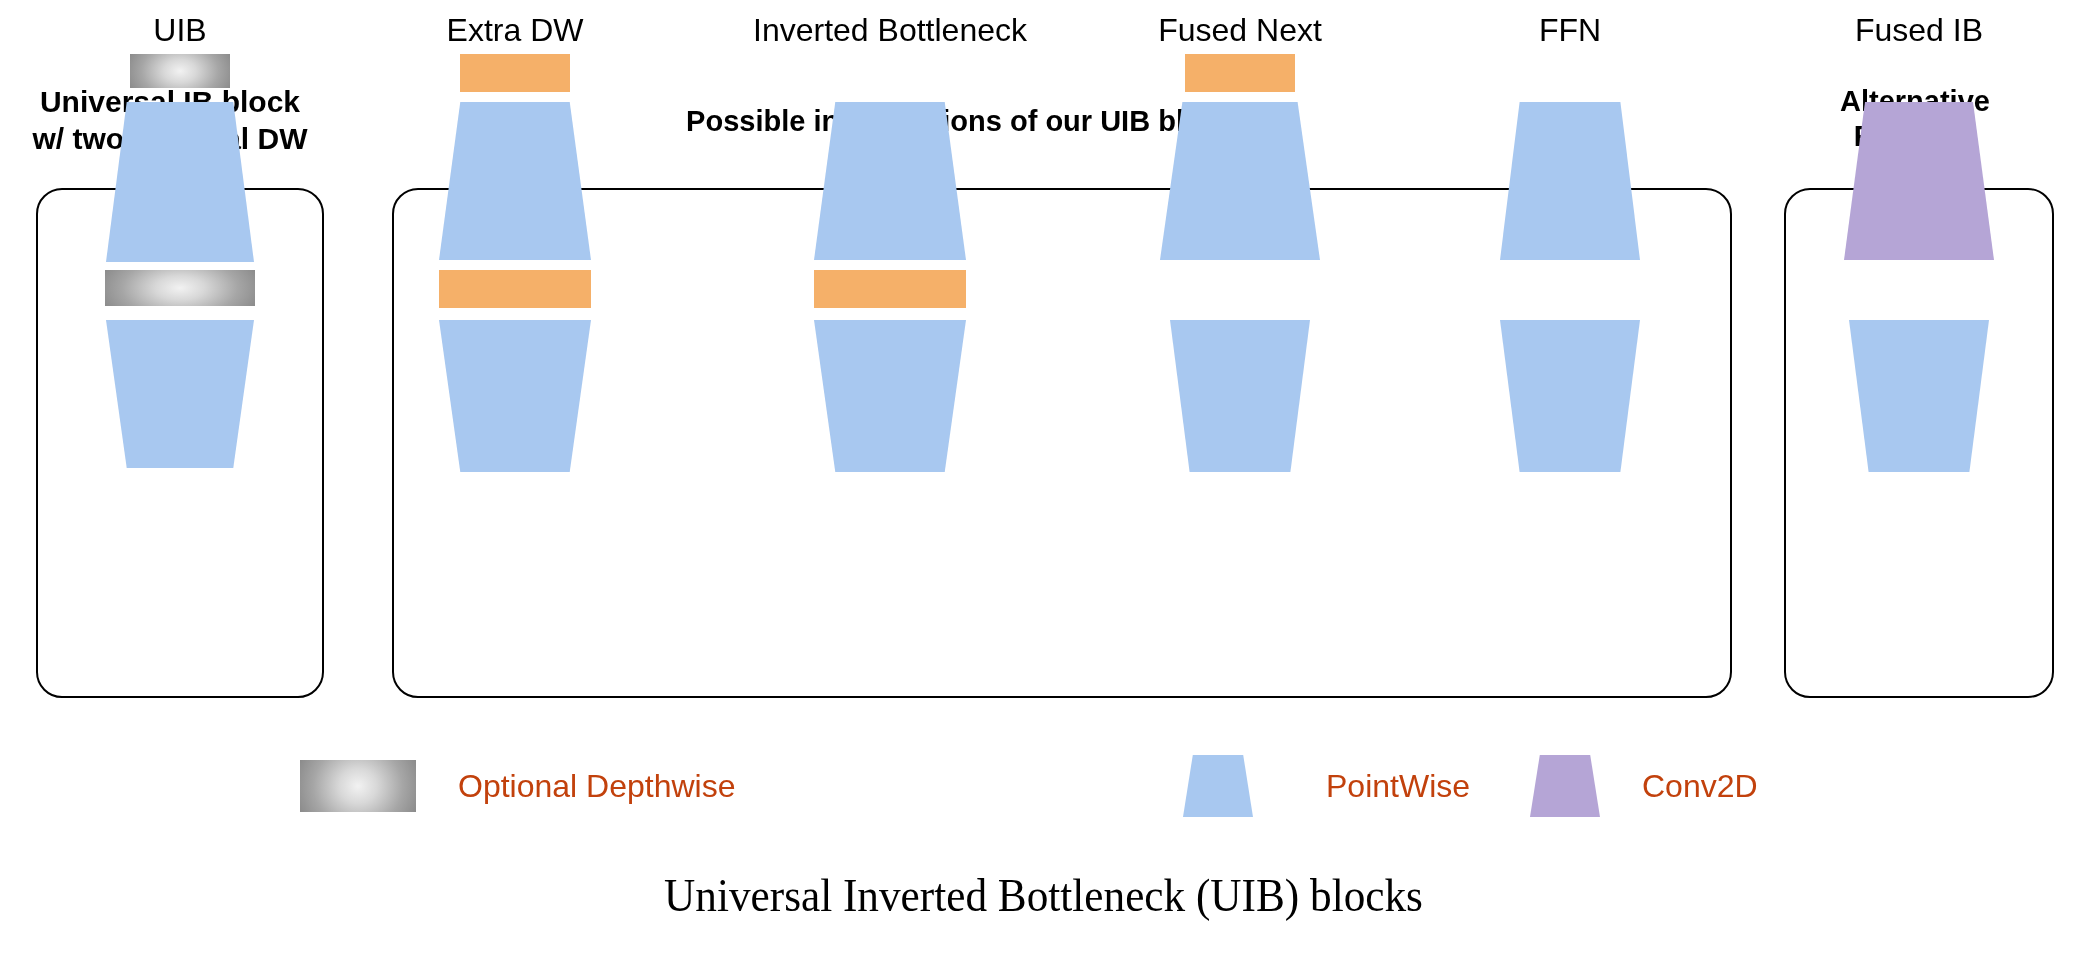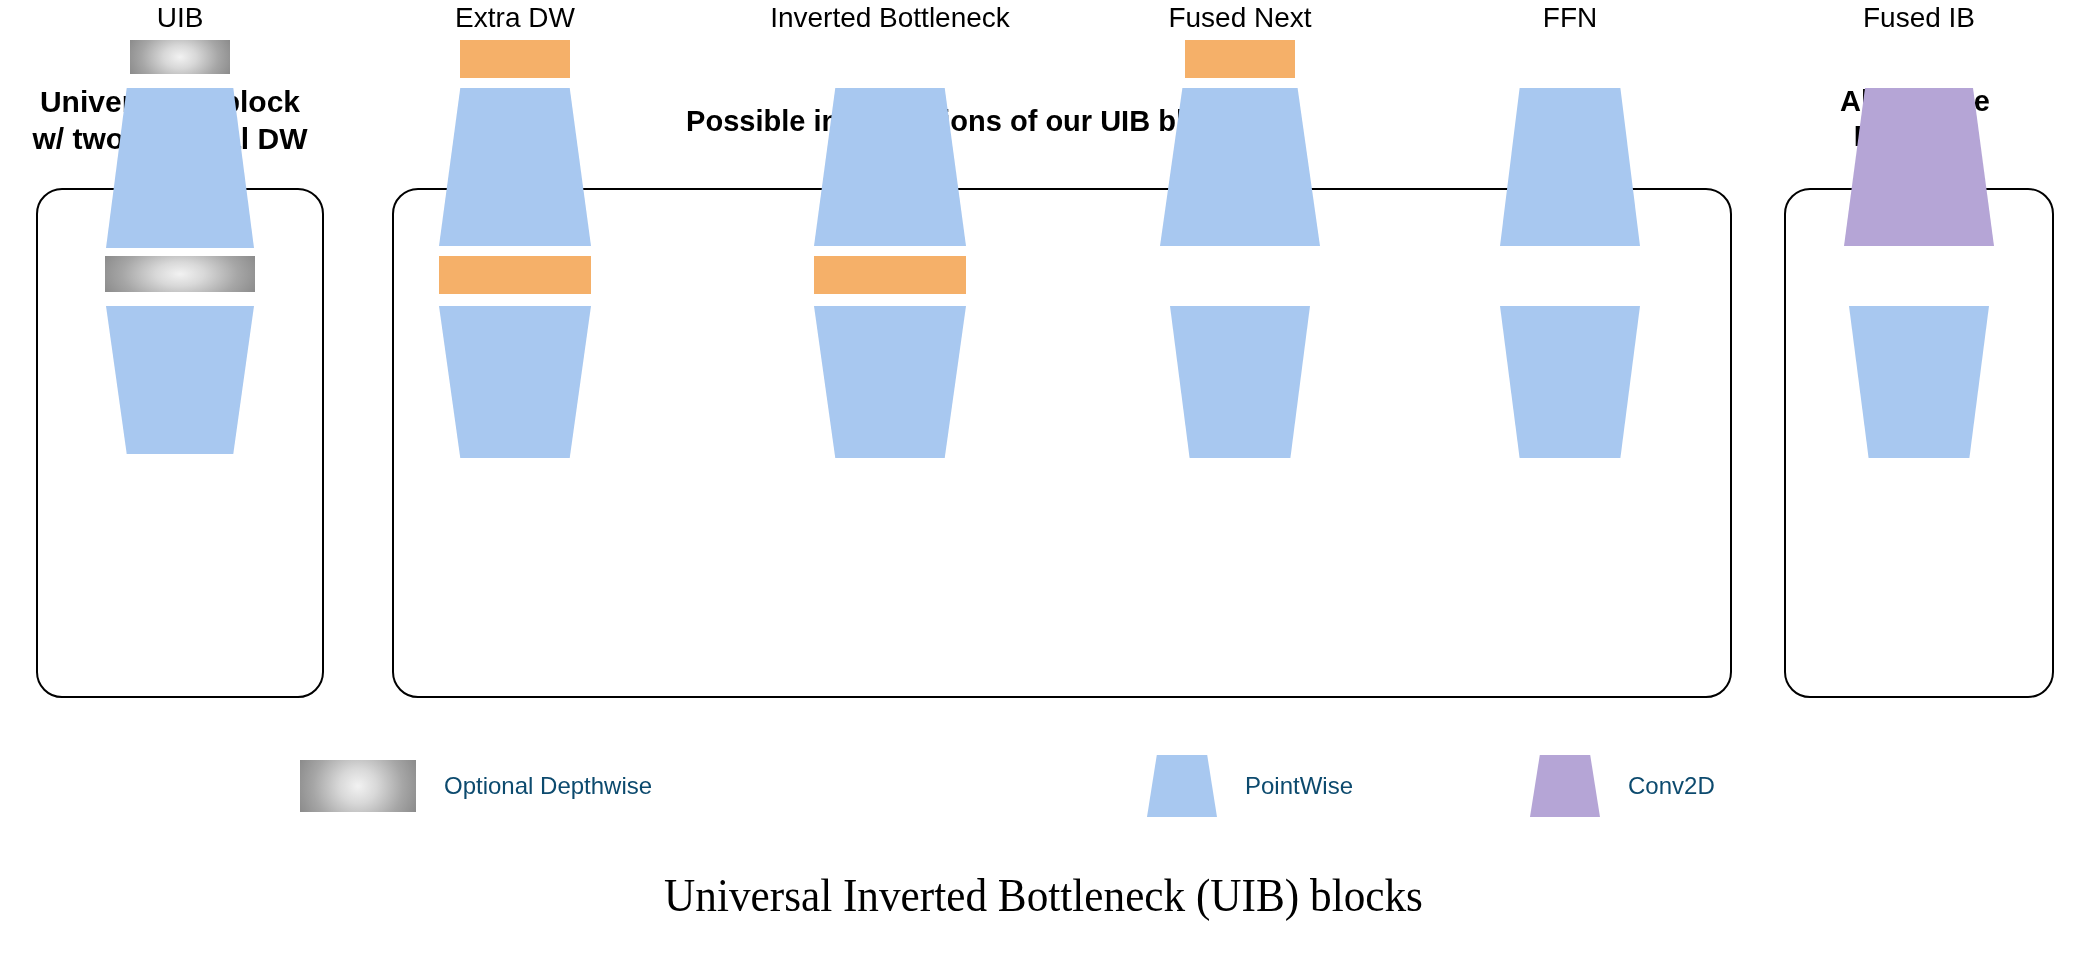--- a/index.html
+++ b/index.html
@@ -40,22 +40,22 @@
   
   .block{
     position:absolute;
     top:0;
     height:100%;
     display:flex;
     flex-direction:column;
     align-items:center;
   }
   .block-label{
-    margin-top:4px;
-    font-size:28px;
+    margin-top:14px;
+    font-size:32px;
     color:#000;
     white-space:nowrap;
     line-height:1;
   }
   .shapes{
     position:relative;
     width:100%;
     height:420px;
     margin-top:8px;
   }
@@ -80,21 +80,21 @@
     background:radial-gradient(ellipse 62% 130% at 50% 50%,
                 #f2f2f2 0%, #d8d8d8 26%, #a6a6a6 62%, #808080 100%);
   }
 
   
   #legend{position:absolute;left:0;top:744px;width:2087px;height:84px;}
   .legend-item{position:absolute;top:0;height:84px;display:flex;align-items:center;}
   .legend-swatch{width:116px;height:52px;flex:0 0 auto;}
   .legend-swatch.trapez{clip-path:polygon(14% 0%, 86% 0%, 100% 100%, 0% 100%);width:70px;height:62px;}
   .legend-text{
-    margin-left:28px;font-size:24px;color:#0c4a6e;white-space:nowrap;line-height:1;
+    margin-left:42px;font-size:32px;color:#c2410c;white-space:nowrap;line-height:1;
   }
 
   
   #caption{
     position:absolute;left:0;top:868px;width:2087px;
     text-align:center;
     font-family:"Liberation Serif", serif;
     font-size:47px;
     color:#000;
     transform:scaleX(0.92);
@@ -170,21 +170,21 @@
           <div class="shape trap-con" style="width: 140px; height: 152px; top: 266px;"></div>
         </div>
       </div>
     </div>
 
   <div id="legend">
       <div class="legend-item" style="left: 300px;">
         <div class="legend-swatch bar-optional"></div>
         <div class="legend-text">Optional Depthwise</div>
       </div>
-      <div class="legend-item" style="left: 1147px;">
+      <div class="legend-item" style="left: 1183px; gap: 31px;">
         <div class="legend-swatch trapez" style="background: rgb(168, 200, 240);"></div>
         <div class="legend-text">PointWise</div>
       </div>
       <div class="legend-item" style="left: 1530px;">
         <div class="legend-swatch trapez" style="background: rgb(181, 165, 214);"></div>
         <div class="legend-text">Conv2D</div>
       </div>
     </div>
 
   <div id="caption">Universal Inverted Bottleneck (UIB) blocks</div>

